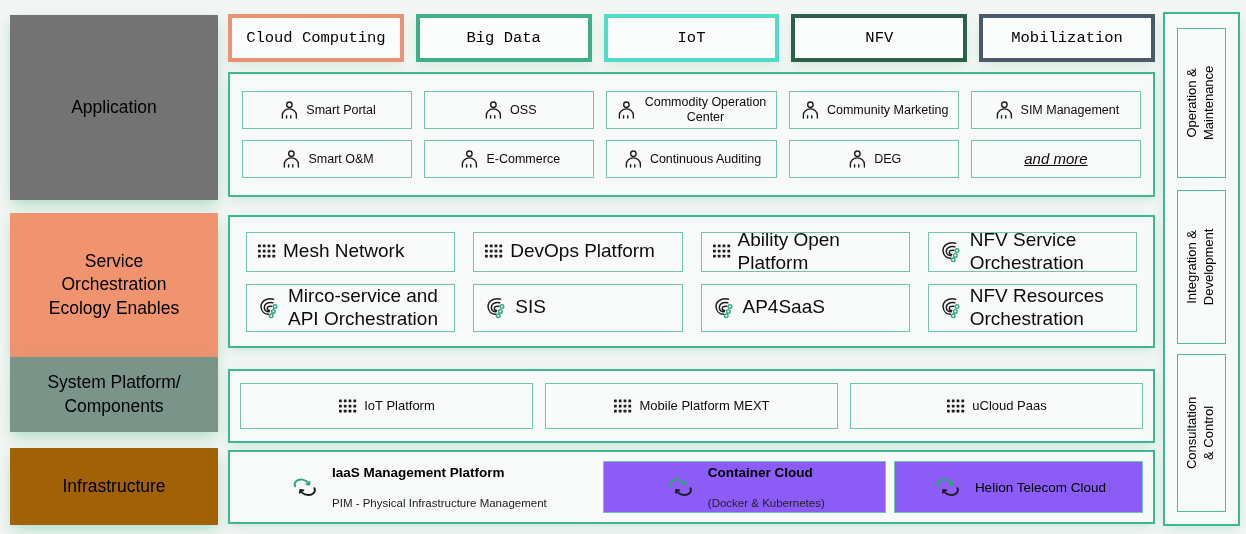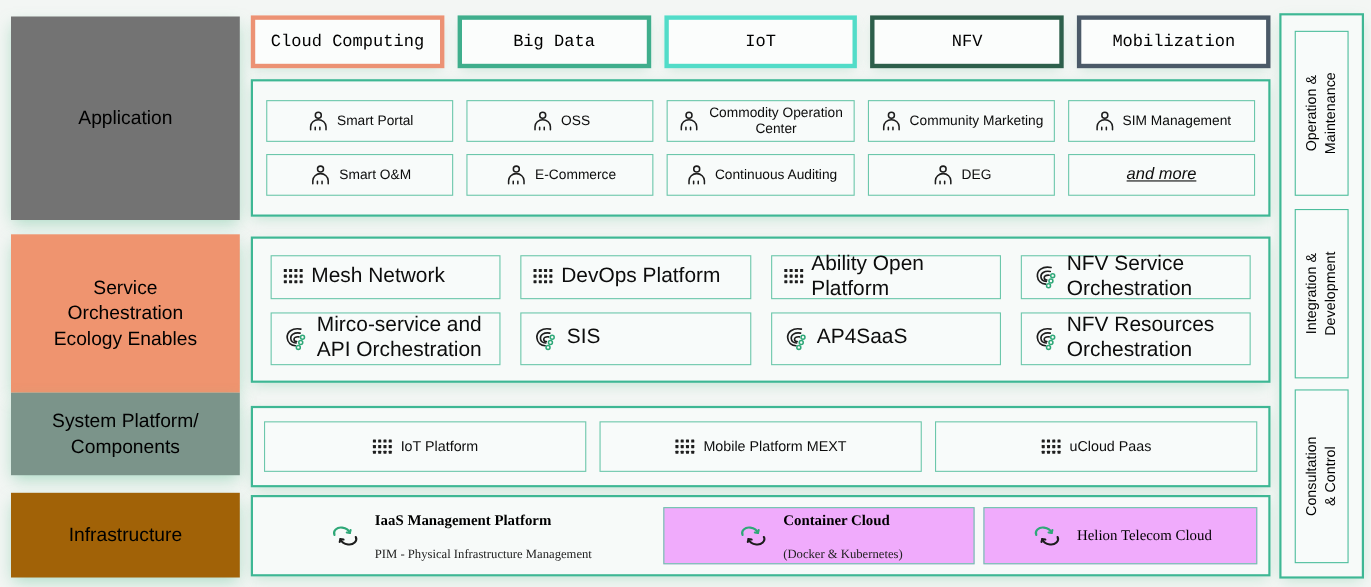--- a/index.html
+++ b/index.html
@@ -47,21 +47,21 @@
   #sec-app  { top:72px;  height:125px;
     display:grid; grid-template-columns:repeat(5,1fr); grid-template-rows:38px 38px;
     gap:11px 12px; padding:2px 12px; align-content:center; }
   #sec-svc  { top:215px; height:133px;
     display:grid; grid-template-columns:repeat(4,1fr); grid-template-rows:40px 48px;
     gap:12px 18px; padding:0 16px; align-content:center; }
   #sec-plat { top:357px; height:74px;
     display:grid; grid-template-columns:repeat(3,1fr); grid-template-rows:46px;
     gap:12px; padding:0 10px; align-content:center;margin-top:12px; }
   #sec-infra { top:450px; height:74px;
-    display:flex; align-items:center; gap:8px; padding:0 10px;font-family:Liberation Serif, serif; }
+    display:flex; align-items:center; gap:8px; padding:0 10px; }
 
   
   .item {
     background:#f8fbfa; border:1.5px solid #6cc7ab;
     display:flex; align-items:center; gap:7px;
     font-size:12.5px; line-height:1.2; color:#0c0c0c;
     padding:2px 8px; min-width:0;
   }
   #sec-app .item  { justify-content:center; }
   #sec-app .item .lbl { text-align:center; }
@@ -69,21 +69,21 @@
   #sec-plat .item { font-size:13px; justify-content:center; }
 
   .more-item { font-style:italic; font-size:15px; justify-content:center; }
   .more-item .lbl { text-decoration:underline; }
 
   
   .infra-block {
     height:52px; display:flex; align-items:center; justify-content:center;
     gap:10px; font-size:13.5px; background:transparent;
   }
-  .infra-bordered { background:#f0abfc; border:1.5px solid #6cc7ab; }
+  .infra-bordered { background:#8b5cf6; border:1.5px solid #6cc7ab; }
   #infra-iaas      { width:356px; }
   #infra-container { width:284px; }
   #infra-helion    { width:250px; }
   .infra-text { display:flex; flex-direction:column; justify-content:center; }
   .infra-title { font-weight:bold; font-size:13.5px; color:#000; }
   .infra-title.plain { font-weight:normal;text-align:center; }
   .infra-sub { font-size:11.5px; color:#222; margin-top:17px; }
 
   
   .rsb {

